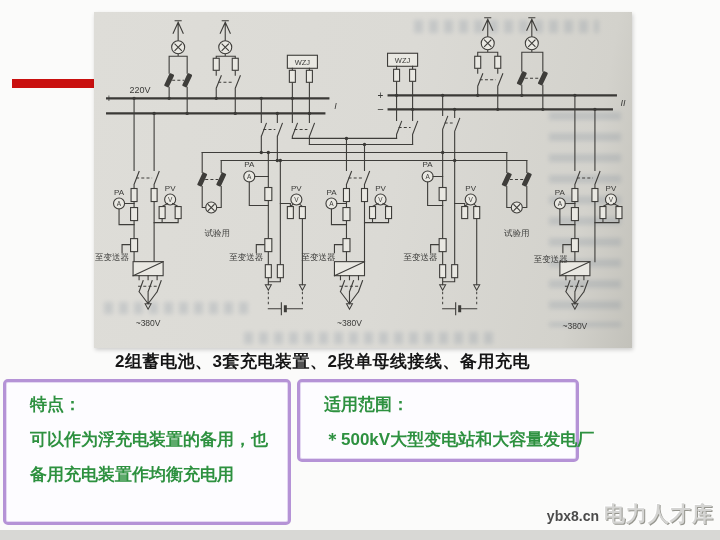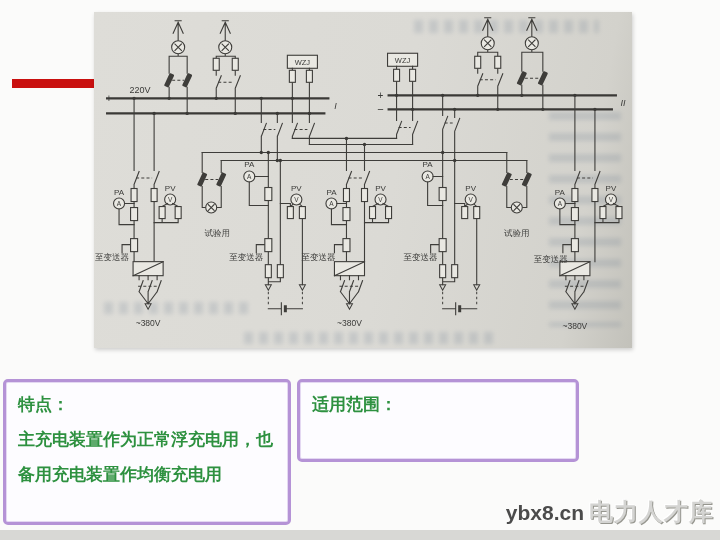--- a/index.html
+++ b/index.html
@@ -11,27 +11,27 @@
   .scan-page{position:absolute;left:94px;top:12px;width:538px;height:336px;
      background:linear-gradient(100deg,#deddd8 0%,#dbdad5 55%,#d3d2cc 88%,#c2c1ba 100%);
      box-shadow:1px 2px 4px rgba(0,0,0,.18);}
   .scan-page svg{position:absolute;left:0;top:0;}
   .bleed{position:absolute;filter:blur(2px);opacity:.15;pointer-events:none;}
   .bleed.rows{background:repeating-linear-gradient(180deg,#4d617d 0 8px,transparent 8px 21px);}
   .bleed.line{background:repeating-linear-gradient(90deg,#4d617d 0 9px,transparent 9px 15px);}
   .caption{position:absolute;left:95px;top:350px;width:455px;text-align:center;
      font-size:17px;font-weight:bold;color:#161616;letter-spacing:.5px;}
   .note-box{position:absolute;border:3px solid var(--box-border,#b593d6);border-radius:5px;
-     background:#fdfcff;box-shadow:inset 0 0 0 1px #e4d8f2;padding:5px 12px;box-sizing:border-box;}
+     background:#fdfcff;box-shadow:inset 0 0 0 1px #e4d8f2;padding:5px 24px;box-sizing:border-box;}
   .note-box .ln{font-size:17px;font-weight:bold;color:var(--green,#2e9140);line-height:35px;white-space:nowrap;}
   #featureBox{left:3px;top:379px;width:288px;height:146px;}
   #scopeBox{left:297px;top:379px;width:282px;height:83px;}
   .watermark{position:absolute;right:6px;bottom:12px;display:flex;align-items:baseline;gap:5px;}
-  .wm-site{font-size:21px;font-weight:bold;color:#4b4b4b;}
-  .wm-brand{font-size:24px;font-weight:bold;color:#d4d4d2;
+  .wm-site{font-size:14px;font-weight:bold;color:#4b4b4b;}
+  .wm-brand{font-size:21px;font-weight:bold;color:#d4d4d2;
      text-shadow:1px 1px 0 #96968f,-1px -1px 0 #ffffff;letter-spacing:1px;}
   svg text{fill:#3a3a38;font-family:"Liberation Sans","DejaVu Sans",sans-serif;}
   .wire{stroke:#3e3d3a;stroke-width:1.1;fill:none;stroke-linecap:square;}
   .busline{stroke:#3a3936;stroke-width:2.4;fill:none;}
   .dashlink{stroke:#3e3d3a;stroke-width:1;fill:none;stroke-dasharray:3 2.2;}
   .pulldash{stroke:#3e3d3a;stroke-width:1;fill:none;stroke-dasharray:2.5 2.5;}
   .comp{stroke:#3e3d3a;stroke-width:1.1;fill:#e9e8e2;}
   .solid{fill:#3e3d3a;stroke:none;}
   .openarrow{stroke:#3e3d3a;stroke-width:1;fill:none;}
   .thickplate{stroke:#3e3d3a;stroke-width:3;fill:none;}
@@ -313,29 +313,31 @@
           <text x="224" y="247" font-size="8.5" text-anchor="middle">至变送器</text>
           <text x="326" y="247" font-size="8.5" text-anchor="middle">至变送器</text>
           <text x="456" y="249" font-size="8.5" text-anchor="middle">至变送器</text>
           <text x="54" y="313" font-size="8.5" text-anchor="middle">~380V</text>
           <text x="255" y="313" font-size="8.5" text-anchor="middle">~380V</text>
           <text x="480" y="316" font-size="8.5" text-anchor="middle">~380V</text>
         </g>
     </svg>
   </div>
 
+  <div class="caption">2组蓄电池、3套充电装置、2段单母线接线、备用充电</div>
 
   <div class="note-box" id="featureBox">
     <div class="ln">特点：</div>
-    <div class="ln">主充电装置作为正常浮充电用，也</div>
+    <div class="ln">可以作为浮充电装置的备用，也</div>
     <div class="ln">备用充电装置作均衡充电用</div>
   </div>
 
   <div class="note-box" id="scopeBox">
     <div class="ln">适用范围：</div>
+    <div class="ln">＊500kV大型变电站和大容量发电厂</div>
   </div>
 
   <div class="watermark">
     <span class="wm-site">ybx8.cn</span>
     <span class="wm-brand">电力人才库</span>
   </div>
 
   <div class="bottom-strip"></div>
 </div>
 

